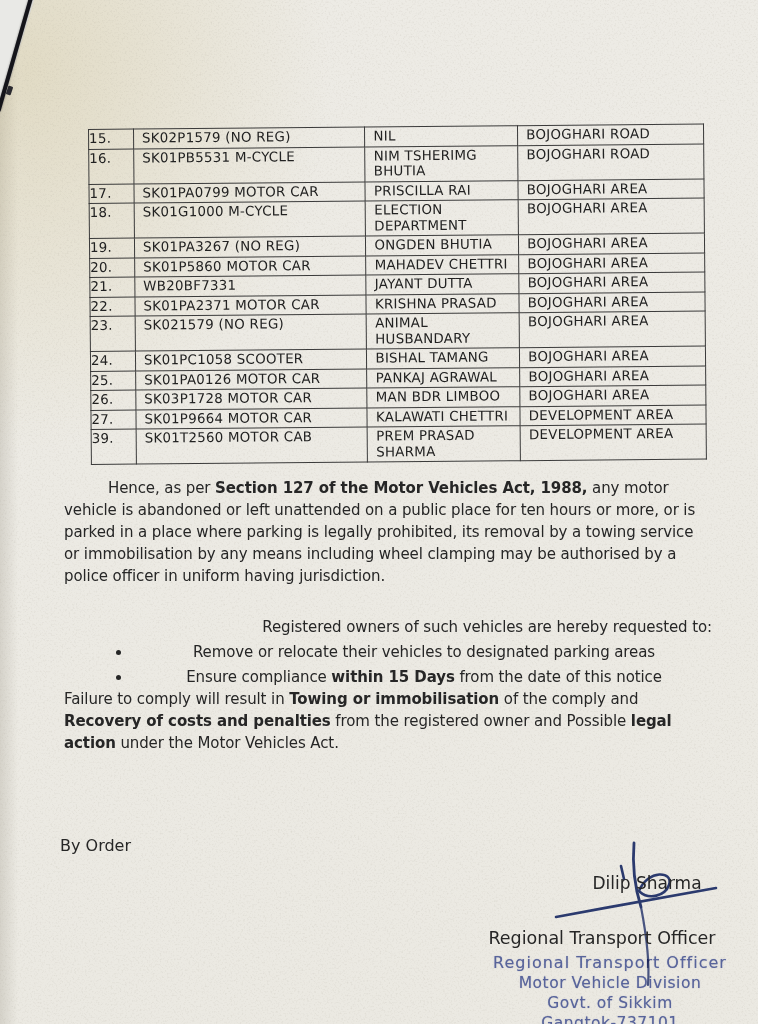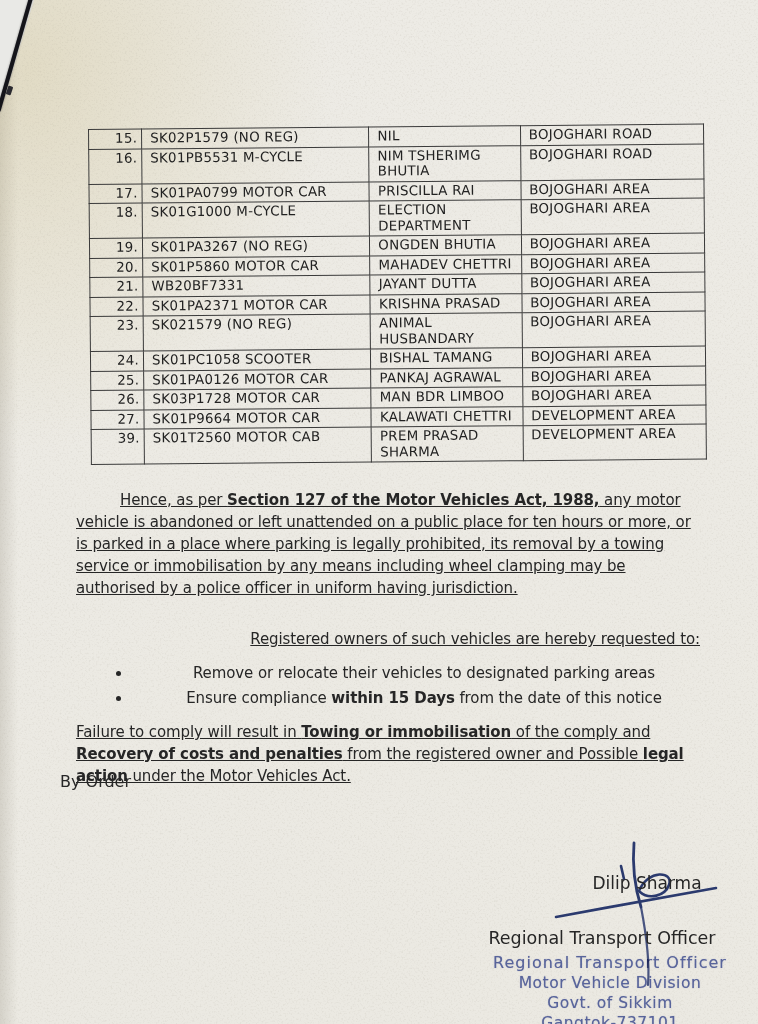--- a/index.html
+++ b/index.html
@@ -18,31 +18,31 @@
   .corner-line{position:absolute;left:30px;top:-6px;width:4px;height:122px;background:#15151a;
     transform:rotate(16deg);transform-origin:top left;border-radius:2px;box-shadow:0 0 2px rgba(0,0,0,.5);}
   .corner-dot{position:absolute;left:7px;top:86px;width:5px;height:9px;background:#2a2a30;transform:rotate(18deg);border-radius:1px;}
 
   
   .vtable{position:absolute;left:88px;top:129px;width:616px;border-collapse:collapse;
     transform:rotate(-0.5deg);transform-origin:top left;}
   .vtable td{border:1.6px solid #3b3b3b;padding:1px 4px 2px 8px;font-size:13.4px;line-height:15.5px;
     vertical-align:top;white-space:pre-line;letter-spacing:.25px;color:#222;}
   .vtable col.c1{width:45px;} .vtable col.c2{width:232px;} .vtable col.c3{width:153px;} .vtable col.c4{width:186px;}
-  .vtable td.sn{padding-left:26px;}
+  .vtable td.sn{padding-left:0;}
 
   
   .bodytext{position:absolute;left:64px;top:477px;width:648px;font-size:15px;line-height:22px;letter-spacing:-0.1px;}
-  .bodytext p{margin:12px;text-decoration:underline;}
+  .bodytext p{margin:0;}
   p.hence{text-indent:44px;}
   b{font-weight:bold;}
   .request{margin-top:29px !important;padding-left:5px;text-align:right;}
   ul.req{margin:3px 0 0 0;padding-left:68px;text-align:center;}
   ul.req li{margin-top:3px;padding-left:4px;}
-  .byorder{position:absolute;left:60px;top:772px;font-size:16px;}
+  .byorder{position:absolute;left:60px;top:836px;font-size:16px;}
 
   
   .sig-svg{position:absolute;left:520px;top:833px;}
   .sig-name{position:absolute;left:547px;top:873px;width:200px;text-align:center;font-size:17px;}
   .sig-designation{position:absolute;left:482px;top:928px;width:240px;text-align:center;font-size:17.5px;}
   .sig-office{position:absolute;left:560px;top:955px;width:180px;text-align:center;font-size:17.5px;
     font-weight:bold;letter-spacing:.3px;mix-blend-mode:multiply;z-index:3;}
   .stamp{position:absolute;left:455px;top:952px;width:310px;text-align:center;color:#4a5aa5;
     mix-blend-mode:multiply;opacity:.88;z-index:2;text-shadow:0 0 1px rgba(74,90,165,.55);}
   .stamp .s1{font-size:16px;letter-spacing:1px;line-height:21px;}

